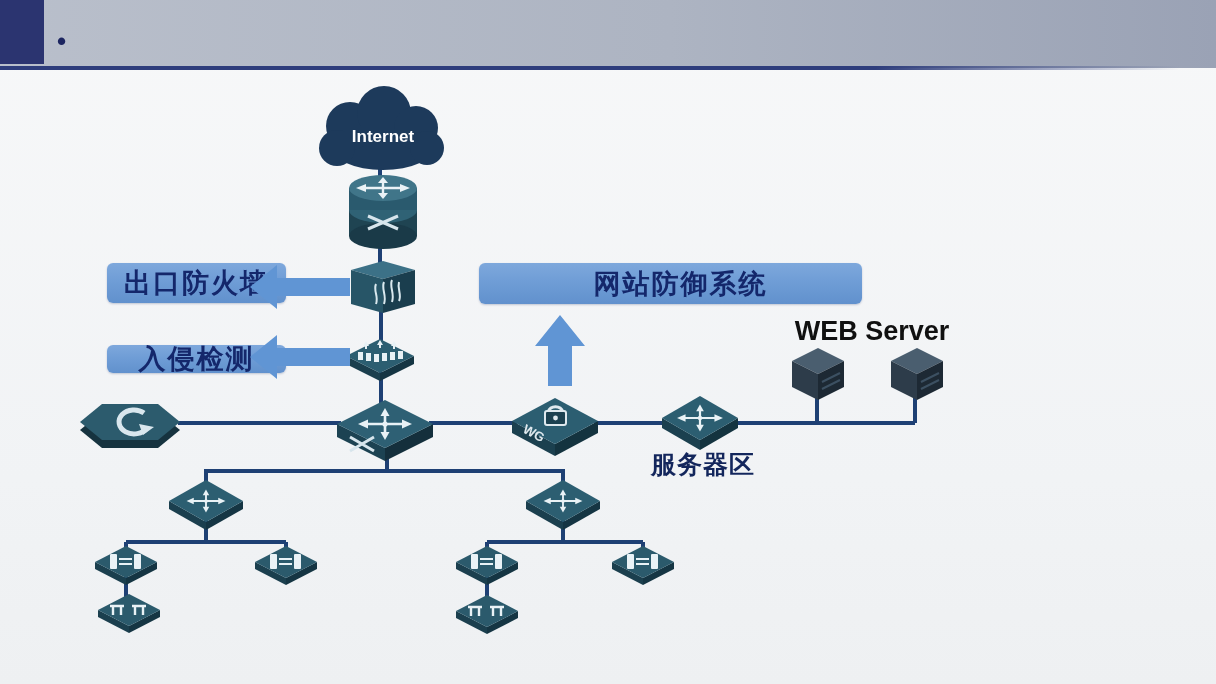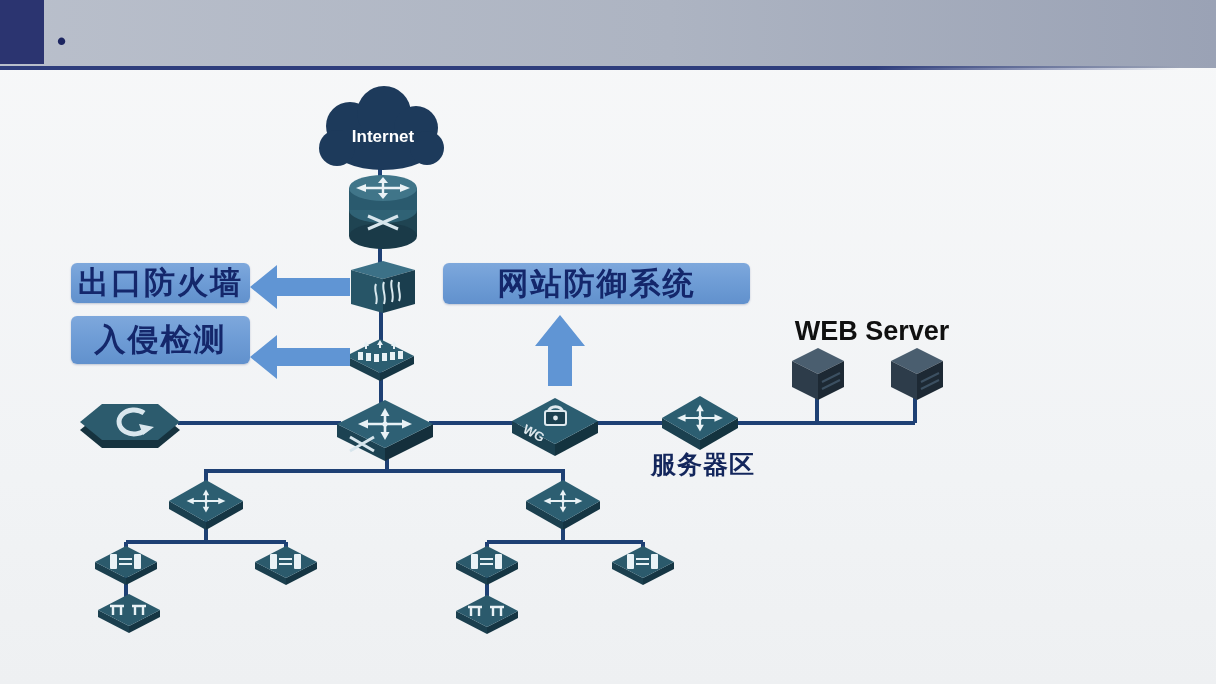--- a/index.html
+++ b/index.html
@@ -9,24 +9,24 @@
   .header{position:absolute;top:0;left:0;width:1216px;height:68px;
     background:linear-gradient(90deg,#b9bfcb 0%,#adb4c2 55%,var(--header-bg-right,#9aa2b5) 100%);}
   .accent-block{position:absolute;top:0;left:0;width:44px;height:64px;background:var(--accent-block,#2b3470);}
   .header-underline{position:absolute;top:66px;left:0;width:1216px;height:4px;
     background:linear-gradient(90deg,#2e3d7c 0%,#2e3d7c 72%,rgba(46,61,124,0) 97%);}
   .bullet{position:absolute;left:57px;top:26px;font-size:26px;font-weight:bold;color:var(--title-navy,#1c2560);}
   .title{position:absolute;left:88px;top:20px;font-size:31px;font-weight:bold;letter-spacing:2px;
     color:var(--title-navy,#1c2560);white-space:nowrap;}
   .callout{position:absolute;background:linear-gradient(180deg,#7ea8dc 0%,var(--callout-blue,#6f9dd6) 45%,#6191cd 100%);
     border-radius:6px;display:flex;align-items:center;justify-content:center;
-    color:#14276b;font-weight:bold;font-size:31px;letter-spacing:2px;box-shadow:0 1px 2px rgba(40,60,110,.25);}
+    color:#14276b;font-weight:bold;font-size:27px;letter-spacing:2px;box-shadow:0 1px 2px rgba(40,60,110,.25);margin-left:36px;}
   .co-exit{left:71px;top:263px;width:179px;height:40px;}
-  .co-ids{left:71px;top:316px;width:179px;height:48px;}
-  .co-webdef{left:443px;top:263px;width:307px;height:41px;}
+  .co-ids{left:71px;top:345px;width:179px;height:28px;}
+  .co-webdef{left:443px;top:263px;width:363px;height:41px;padding-left:20px;}
   svg.diagram{position:absolute;top:0;left:0;}
   svg text{font-family:"Liberation Sans","DejaVu Sans",sans-serif;}
 </style>
 </head>
 <body>
 
 <div class="slide">
 
   <div class="header">
     <div class="accent-block"></div>

